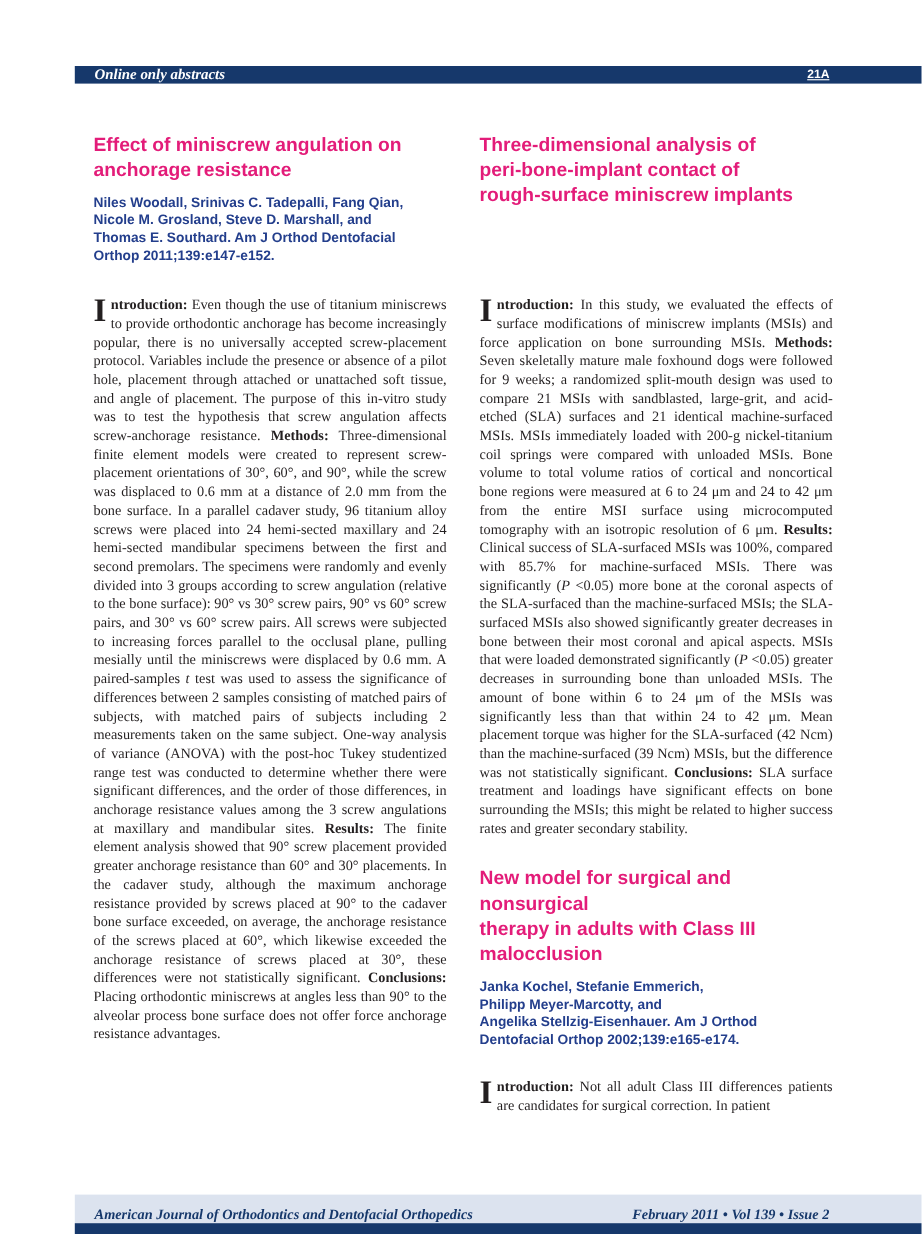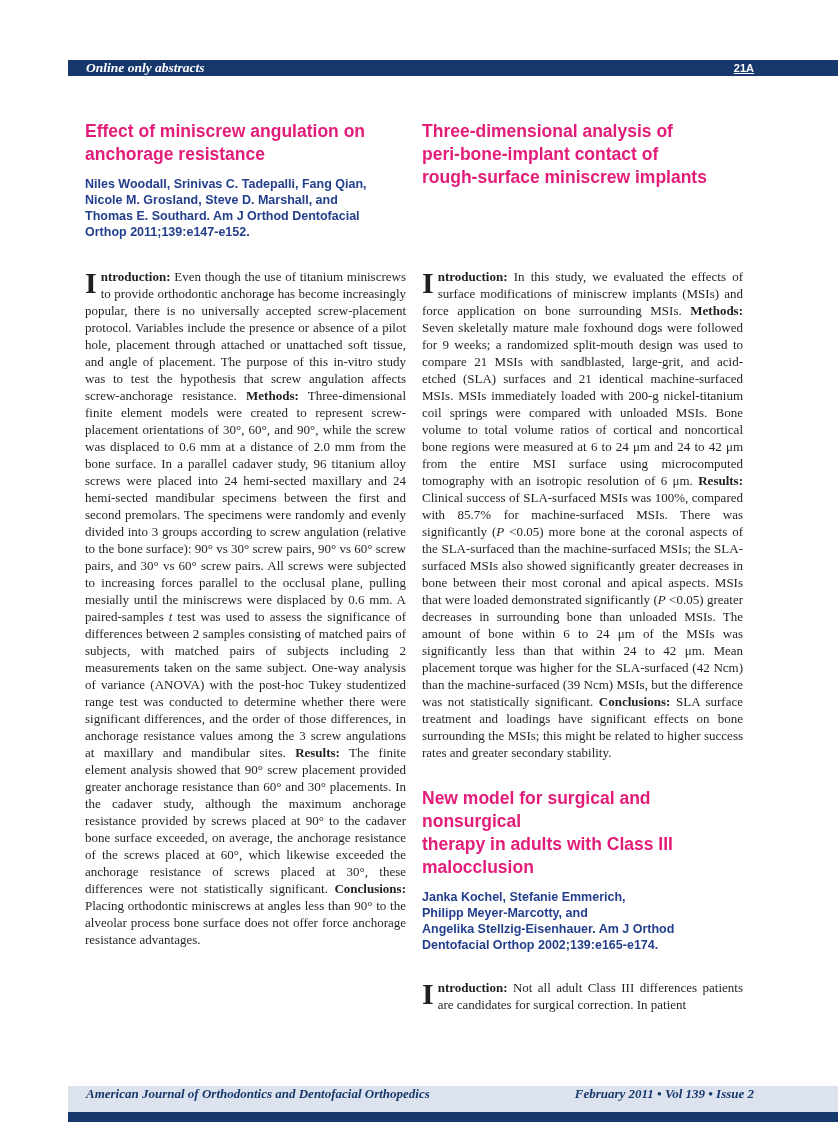--- a/index.html
+++ b/index.html
@@ -30,21 +30,21 @@
     font-size: 13.5px;
   }
   .topbar-pagenum {
     font-family: "Liberation Sans", sans-serif;
     font-weight: bold; font-size: 11px; text-decoration: underline;
   }
 
   
   .columns {
     position: absolute; left: 85px; top: 120px; width: 672px;
-    display: flex; gap: 16px;
+    display: flex; gap: 30px;
   }
   .col { width: 321px; }
 
   .article-head.head-fixed { min-height: 148px; }
 
   .article-title {
     font-family: "Liberation Sans", sans-serif;
     font-size: 17.5px; line-height: 23px;
     color: var(--pink, #e31c79);
     white-space: pre-line;
@@ -73,21 +73,21 @@
     font-size: 30px; line-height: 26px;
     font-weight: bold;
     padding: 2px 4px 0 0;
   }
 
   
   .footer-bar {
     position: absolute; left: 68px; right: 0; top: 1086px; height: 26px;
     background: var(--footer-bg, #dce3ef);
     color: var(--navy, #16386b);
-    display: flex; align-items: flex-start; justify-content: space-between;
+    display: flex; align-items: flex-end; justify-content: space-between;
     padding: 0 84px 0 18px;
     font-family: "Liberation Serif", serif;
     font-style: italic; font-weight: bold;
     font-size: 13px;
   }
   .footer-bottom {
     position: absolute; left: 68px; right: 0; top: 1112px; height: 10px;
     background: var(--navy, #16386b);
   }
 </style>

